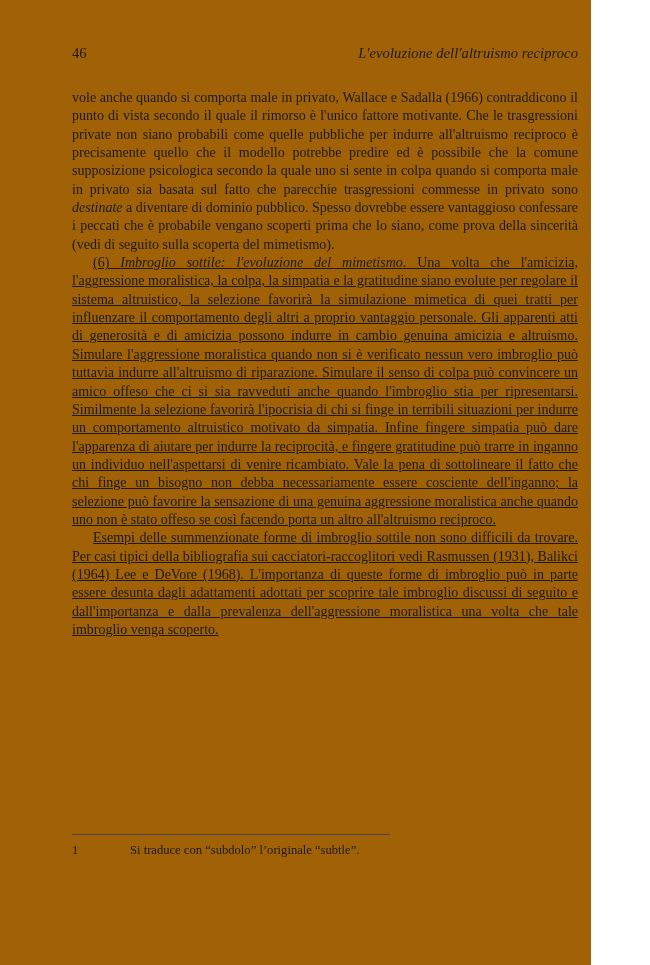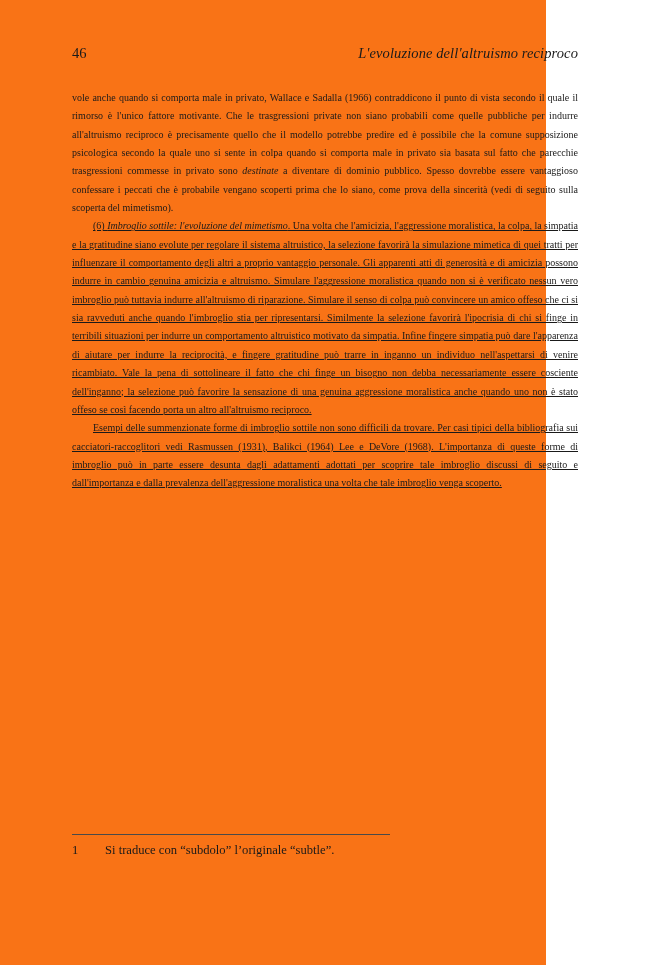--- a/index.html
+++ b/index.html
@@ -15,23 +15,23 @@
     overflow: hidden;
     font-family: "Liberation Serif", "DejaVu Serif", serif;
     color: #1a1a1a;
     -webkit-font-smoothing: antialiased;
   }
 
   .page {
     position: absolute;
     left: 0;
     top: 0;
-    width: 546px;
+    width: 591px;
     height: 965px;
-    background: #f97316;
+    background: #a16207;
   }
 
   
   .runhead {
     position: absolute;
     left: 72px;
     top: 44px;
     width: 506px;
     height: 20px;
     display: flex;
@@ -48,21 +48,21 @@
     font-style: italic;
     letter-spacing: .1px;
   }
 
   
   .body {
     position: absolute;
     left: 72px;
     top: 89px;
     width: 506px;
-    font-size: 10px;
+    font-size: 14px;
     line-height: 18.35px;
     text-align: justify;
     text-justify: inter-word;
     hyphens: manual;
   }
   .body p {
     margin: 0;
     text-indent: 0;
   }
   .body p.indent {
@@ -96,20 +96,21 @@
     align-items: baseline;
     font-size: 12.6px;
     line-height: 16px;
   }
   .fn-num {
     width: 33px;
     flex: 0 0 33px;
   }
   .fn-text {
     flex: 1 1 auto;
+    margin-left: 25px;
   }
 </style>
 </head>
 <body>
 
 <div class="page">
 
   <div class="runhead">
     <span class="folio">46</span>
     <span class="runtitle">L'evoluzione dell'altruismo reciproco</span>

